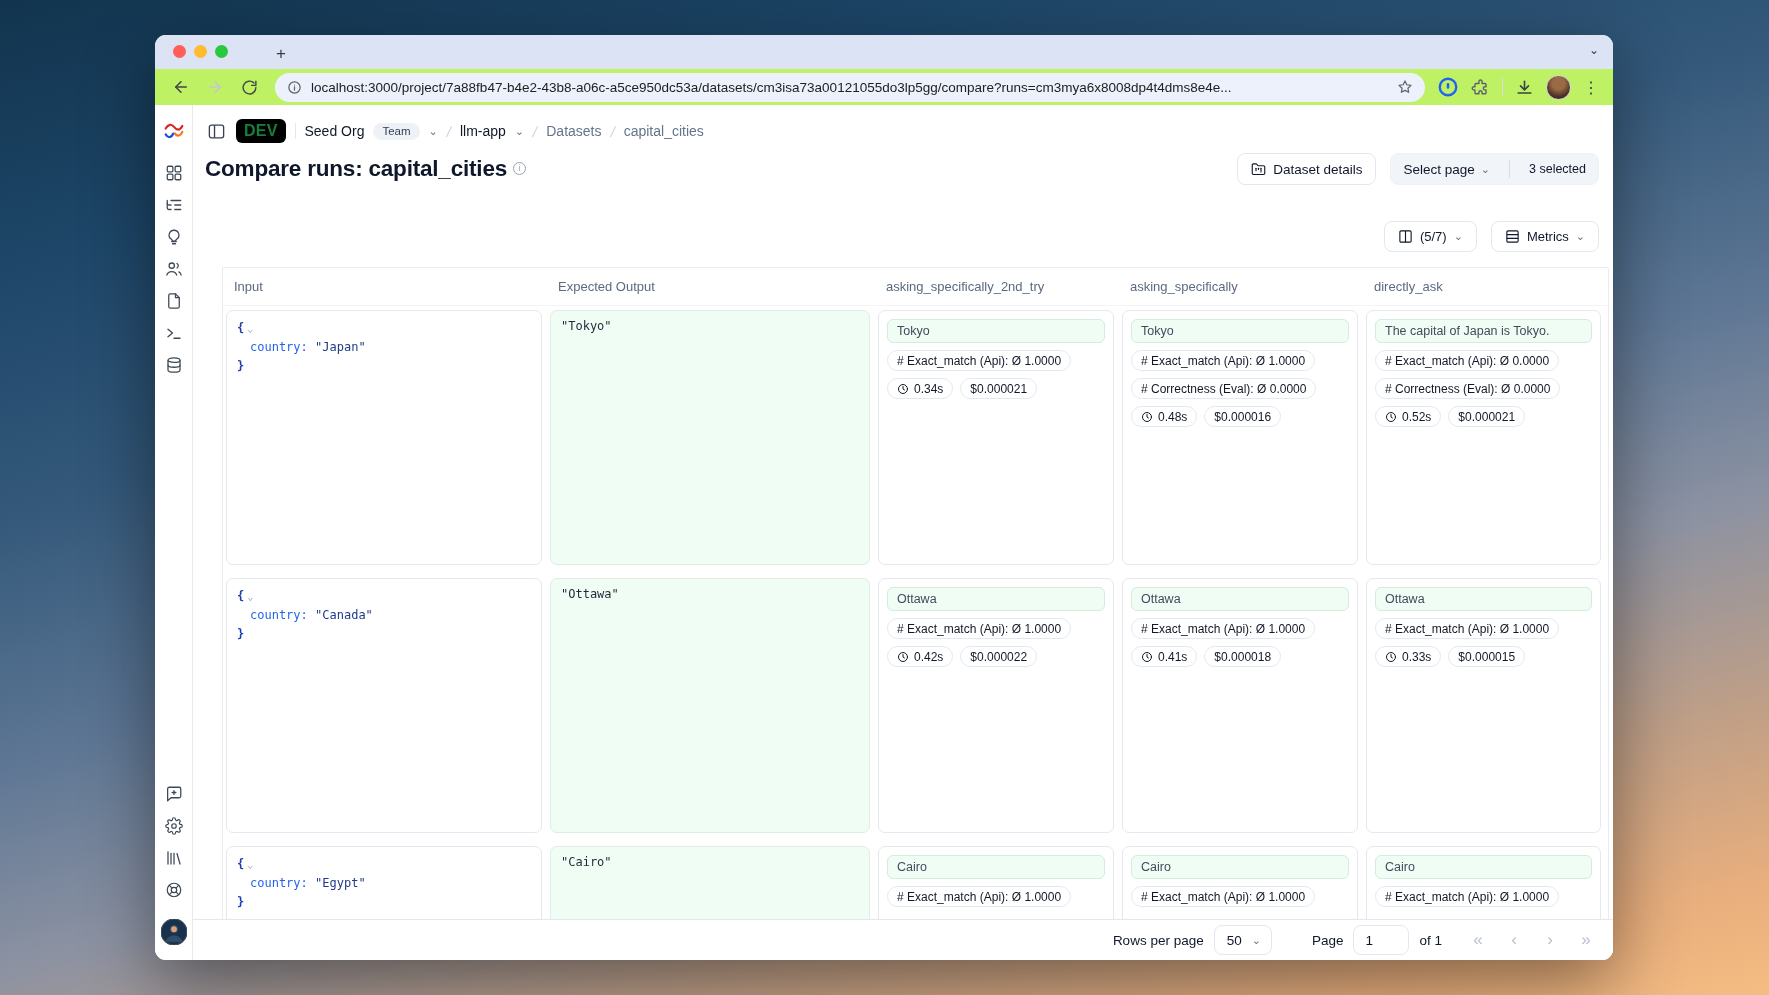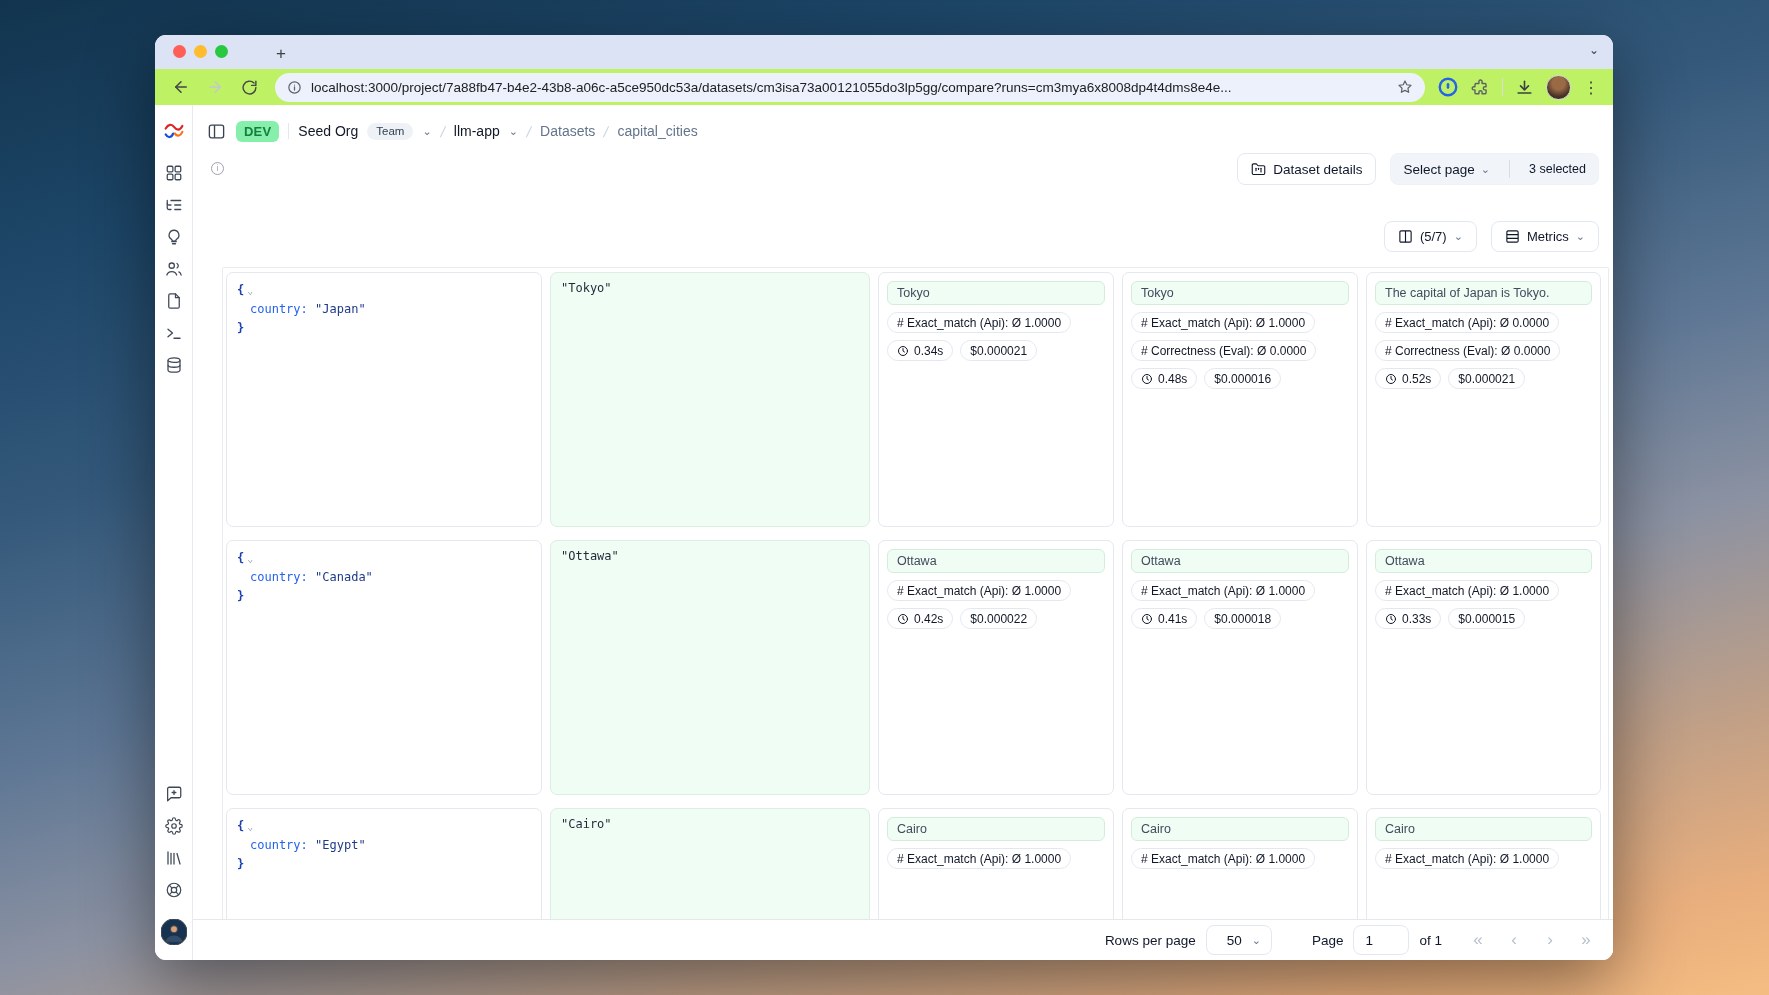--- a/index.html
+++ b/index.html
@@ -38,21 +38,21 @@
   .app { flex:1; display:flex; min-height:0; background:#fff; }
   .rail { width:38px; border-right:1px solid #e7eaf0; display:flex; flex-direction:column; align-items:center; padding:10px 0 12px; gap:0; flex:none; }
   .rail .ric { width:32px; height:32px; display:flex; align-items:center; justify-content:center; color:#3f4956; }
   .rail .ric svg { stroke:#3f4956; }
   .rail .spacer { flex:1; }
   .rail-avatar { margin-top:10px; }
   .main { flex:1; display:flex; flex-direction:column; min-width:0; }
   
   .crumbs { margin:14px 14px 0 12px; height:24px; display:flex; align-items:center; gap:9px; font-size:14px; color:#111827; }
   .panel-ic { width:22px; height:22px; display:flex; align-items:center; justify-content:center; color:#374151; }
-  .env-badge { background:#86efac; color:#15803d; font-size:13px; font-weight:700; padding:3px 8px; border-radius:6px; letter-spacing:.2px; }
+  .env-badge { background:#000000; color:#15803d; font-size:16px; font-weight:700; padding:3px 8px; border-radius:6px; letter-spacing:.2px; }
   .crumb-div { width:1px; height:16px; background:#e2e8f0; }
   .pill { background:#eef2f6; color:#334155; font-size:11.5px; padding:2.5px 9px; border-radius:999px; }
   .chev { color:#64748b; font-size:11px; }
   .slash { color:#cbd5e1; font-size:15px; transform:skewX(-12deg); }
   .crumb-muted { color:#64748b; }
   
   .title-row { margin:4px 14px 0 12px; height:44px; display:flex; align-items:center; }
   .page-title { font-size:22.5px; font-weight:700; color:#0f172a; letter-spacing:-.2px; }
   .title-info { width:13px; height:13px; border:1.3px solid #9ca3af; border-radius:50%; color:#9ca3af; font-size:8.5px; display:inline-flex; align-items:center; justify-content:center; vertical-align:top; margin:-2px 0 0 6px; font-style:normal; }
   .title-actions { margin-left:auto; display:flex; gap:14px; align-items:center; }
@@ -80,21 +80,21 @@
   .json-key { color:#2563eb; }
   .json-val { color:#1e3a8a; }
   .expected-cell { background:#f0fdf4; border-color:#ddeee3; padding:8px 10px; font-family:"DejaVu Sans Mono", monospace; font-size:12px; color:#1f2937; }
   .run-cell { padding:8px; display:flex; flex-direction:column; align-items:flex-start; gap:7px; }
   .run-output { width:100%; background:#f0fdf4; border:1px solid #d3ecdc; border-radius:6px; padding:4px 9px; font-size:12.5px; color:#404b5c; white-space:nowrap; overflow:hidden; }
   .badge { display:inline-flex; align-items:center; gap:5px; border:1px solid #e2e8f0; border-radius:999px; background:#fff; padding:2.5px 9px; font-size:12px; color:#111827; white-space:nowrap; }
   .badge svg { stroke:#111827; flex:none; }
   .badge-row { display:flex; gap:7px; }
   
   .footer-bar { height:41px; border-top:1px solid #e5e7eb; background:#fff; display:flex; align-items:center; justify-content:flex-end; padding-right:13px; gap:10px; font-size:13.5px; color:#0f172a; flex:none; }
-  .select-box { display:flex; align-items:center; gap:10px; border:1px solid #e2e8f0; border-radius:8px; height:30px; padding:0 10px 0 20px; margin-right:30px; }
+  .select-box { display:flex; align-items:center; gap:10px; border:1px solid #e2e8f0; border-radius:8px; height:30px; padding:0 10px 0 12px; margin-right:30px; }
   .page-input { width:56px; height:30px; border:1px solid #e2e8f0; border-radius:8px; padding:0 0 0 11px; font-size:13.5px; color:#0f172a; outline:none; font-family:"Liberation Sans", sans-serif; }
   .pager { display:flex; gap:8px; margin-left:12px; }
   .pager .pbtn { width:28px; height:28px; display:flex; align-items:center; justify-content:center; color:#b6c0cd; font-size:17px; border-radius:6px; }
 </style>
 </head>
 <body>
 
 <div class="desktop">
   <div class="window">
 
@@ -276,20 +276,21 @@
           <span class="slash">/</span>
           <span>llm-app</span>
           <span class="chev">⌄</span>
           <span class="slash">/</span>
           <span class="crumb-muted">Datasets</span>
           <span class="slash">/</span>
           <span class="crumb-muted">capital_cities</span>
         </div>
 
         <div class="title-row">
+          <h1 class="page-title">Compare runs: capital_cities</h1>
           <span class="title-info">i</span>
           <div class="title-actions">
             <button class="btn">
               <svg width="15" height="15" viewBox="0 0 24 24" fill="none" stroke-width="1.8" stroke-linecap="round" stroke-linejoin="round">
                   <path d="M4 20h16a2 2 0 0 0 2-2V8a2 2 0 0 0-2-2h-7.9a2 2 0 0 1-1.7-.9L9.6 3.9A2 2 0 0 0 7.9 3H4a2 2 0 0 0-2 2v13c0 1.1.9 2 2 2Z"></path>
                   <path d="M8 10v4"></path>
                   <path d="M12 10v2"></path>
                   <path d="M16 10v6"></path>
                 </svg>
               <span>Dataset details</span>
@@ -319,20 +320,27 @@
                 <rect x="3" y="3" width="18" height="18" rx="2"></rect>
                 <path d="M3 9h18"></path>
                 <path d="M3 15h18"></path>
               </svg>
             <span>Metrics</span>
             <span class="chev">⌄</span>
           </button>
         </div>
 
         <div class="table-wrap">
+          <div class="grid5 thead">
+              <div class="th">Input</div>
+              <div class="th">Expected Output</div>
+              <div class="th">asking_specifically_2nd_try</div>
+              <div class="th">asking_specifically</div>
+              <div class="th">directly_ask</div>
+            </div>
           <div class="tbody">
   <div class="grid5 trow">
     <div class="cell input-cell">
       <div><span class="json-brace">{</span><span class="json-chev">⌄</span></div>
       <div class="json-line"><span class="json-key">country:</span> <span class="json-val">"Japan"</span></div>
       <div><span class="json-brace">}</span></div>
     </div>
     <div class="cell expected-cell">
       <span>"Tokyo"</span>
     </div>

